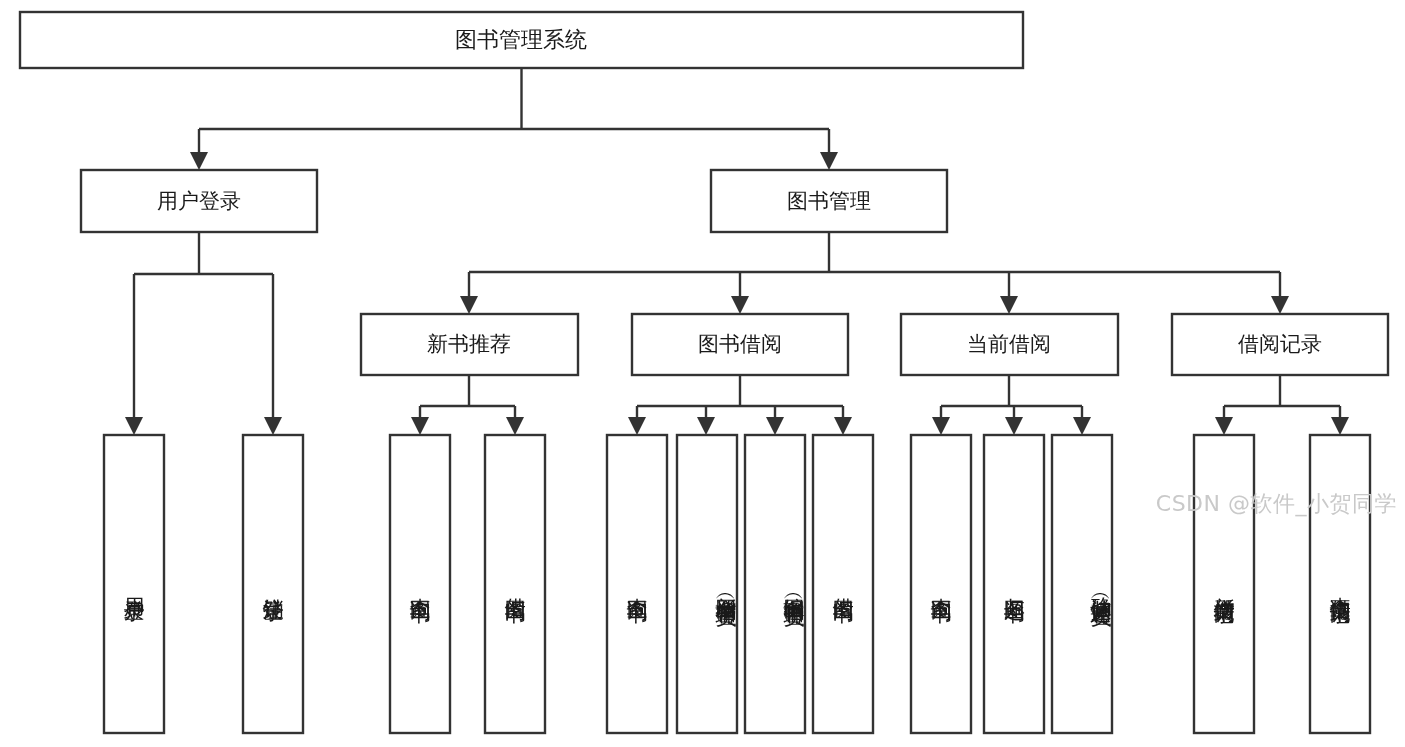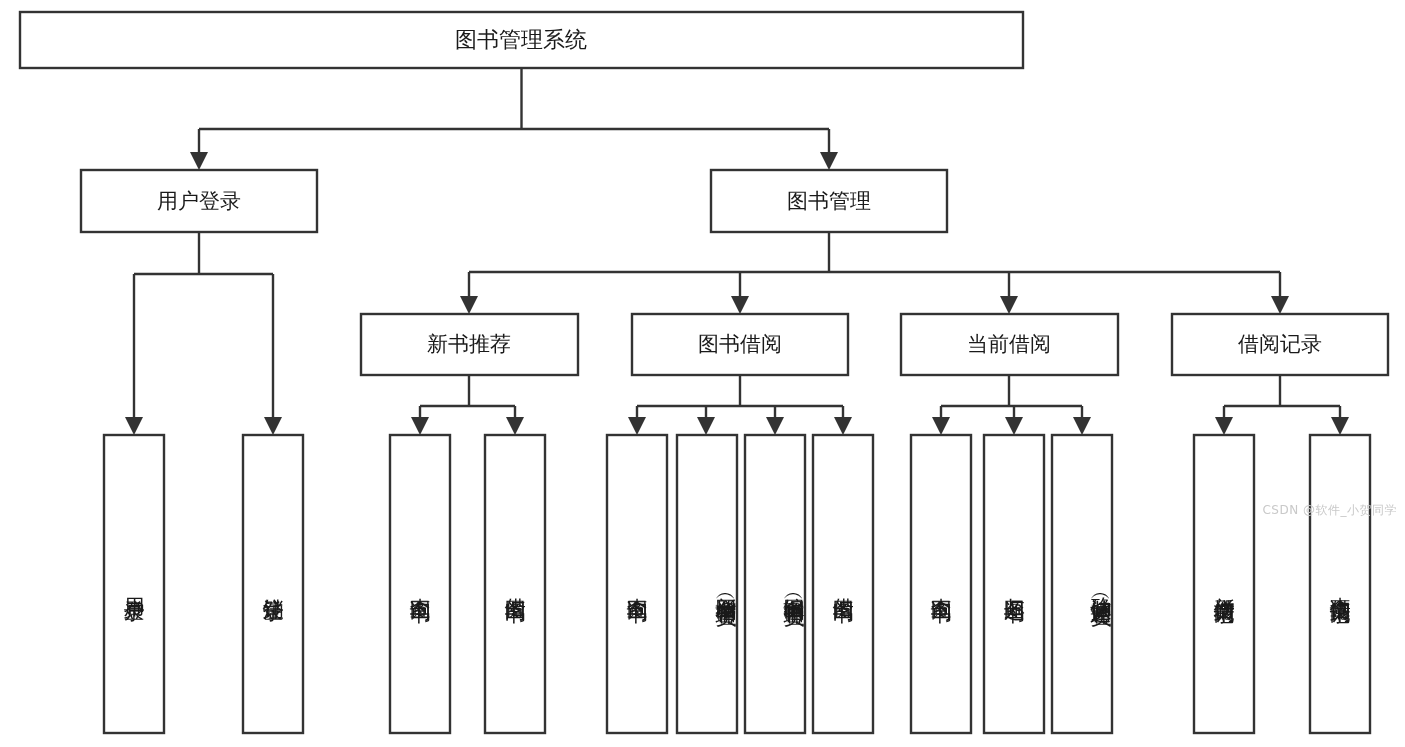--- a/index.html
+++ b/index.html
@@ -70,21 +70,21 @@
     align-items: center;
     justify-content: center;
     white-space: nowrap;
     pointer-events: none;
   }
   .watermark {
     position: absolute;
     right: 8px;
     bottom: 6px;
     font-family: "DejaVu Sans", "Liberation Sans", sans-serif;
-    font-size: 12px;
+    font-size: 22px;
     color: #c9c9c9;
     white-space: nowrap;
     letter-spacing: 0.5px;
   }
 </style>
 </head>
 <body>
 
 <div id="diagram-root">
 

